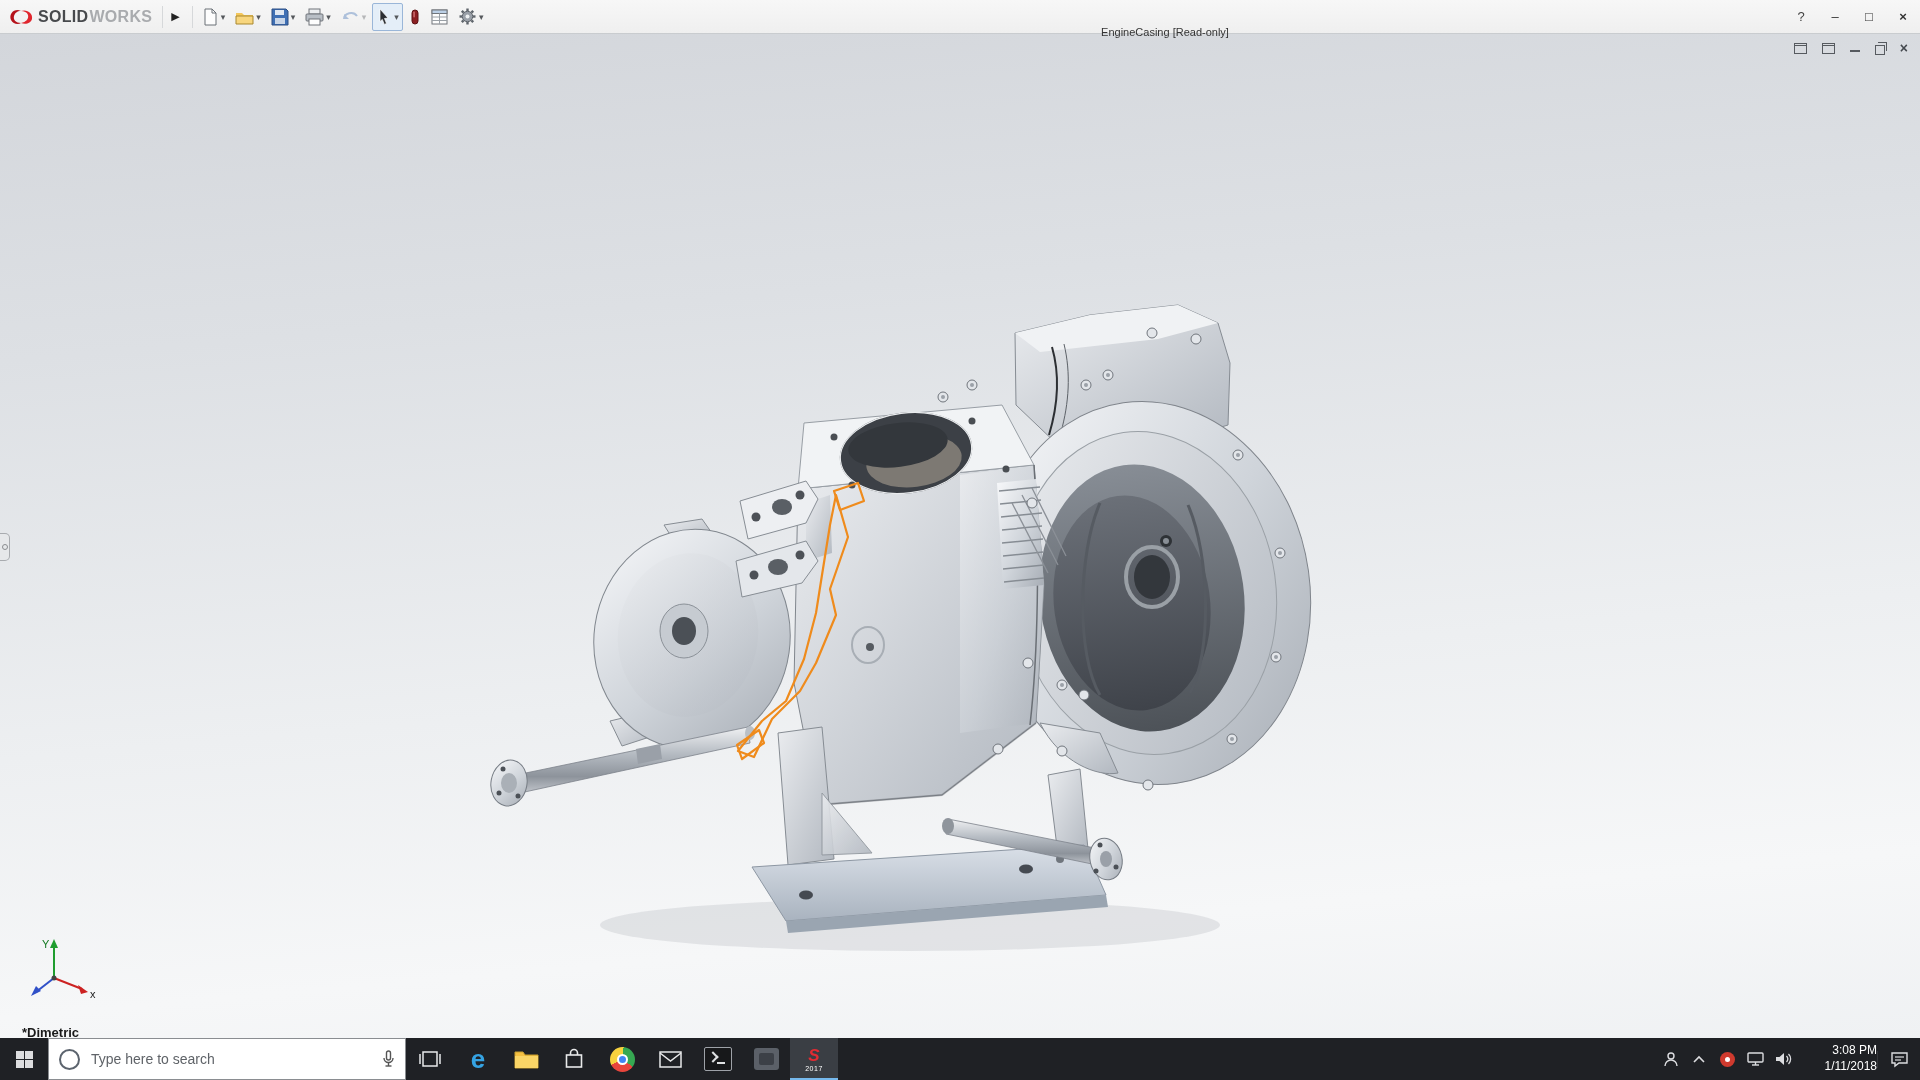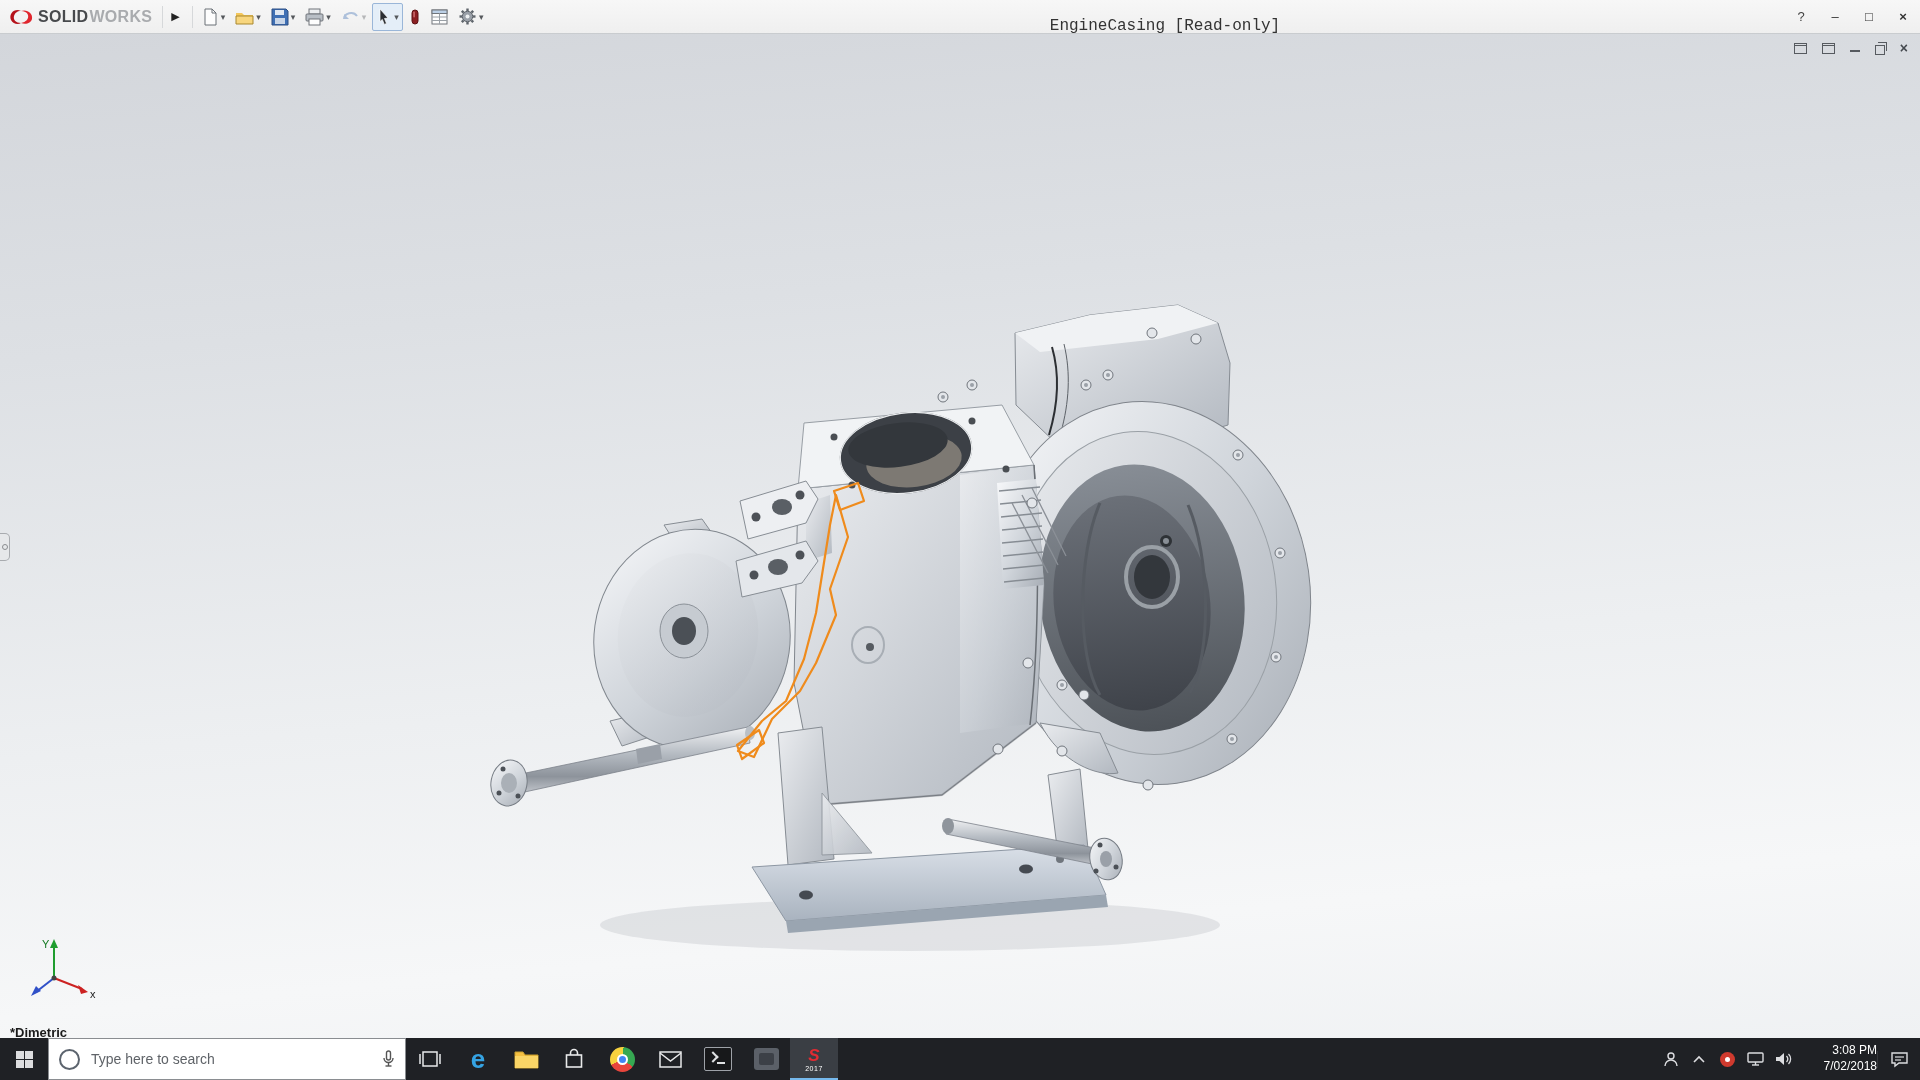--- a/index.html
+++ b/index.html
@@ -22,21 +22,21 @@
   .tb-sep{width:1px;height:22px;background:#d6d8da;margin:0 4px;}
   .toolbar{display:flex;align-items:center;gap:2px;}
   .tool-btn{
     display:flex;align-items:center;height:26px;padding:0 3px;border:1px solid transparent;border-radius:2px;
   }
   .tool-btn .dd{font-size:9px;color:#55585c;margin-left:2px;}
   .tool-btn.active{border:1px solid #9ab6d8;background:#e4eef8;}
   .tool-btn.disabled{opacity:.38;}
   .win-title{
     position:absolute;left:1020px;width:290px;text-align:center;
-    font-size:16px;color:#333;top:17px;font-family:Liberation Mono, monospace;
+    font-size:11px;color:#333;top:26px;
   }
   .title-controls{position:absolute;right:0;top:0;height:33px;display:flex;align-items:center;}
   .title-controls .help{width:34px;text-align:center;font-size:13px;color:#444;}
   .title-controls .tc{width:34px;height:33px;display:flex;align-items:center;justify-content:center;font-size:13px;color:#333;}
   
   .viewport{
     position:absolute;top:33px;left:0;width:1920px;height:1005px;
     background:linear-gradient(175deg,#d3d6db 0%,#dde0e4 28%,#edeff1 62%,#f6f7f8 84%,#eff1f3 100%);
     overflow:hidden;
   }
@@ -49,21 +49,21 @@
   .restore-ico{width:8px;height:8px;border:1px solid #565a5f;position:relative;margin-top:3px;}
   .restore-ico::before{content:"";position:absolute;left:2px;top:-4px;width:8px;height:8px;border-top:1px solid #565a5f;border-right:1px solid #565a5f;}
   .close-ico{font-size:14px;font-weight:700;color:#454a4f;line-height:1;}
   .splitter-tab{
     position:absolute;left:0;top:500px;width:9px;height:26px;
     background:#e6e8ea;border:1px solid #a8abaf;border-left:none;border-radius:0 5px 5px 0;
     display:flex;align-items:center;justify-content:center;
   }
   .splitter-tab::after{content:"";width:4px;height:4px;border:1px solid #8a8d90;border-radius:50%;}
   .triad{position:absolute;left:22px;bottom:32px;}
-  .view-label{position:absolute;left:10px;bottom:-2px;font-size:13px;font-weight:700;color:#1a1a1a;}
+  .view-label{position:absolute;left:22px;bottom:-2px;font-size:13px;font-weight:700;color:#1a1a1a;}
   .model-svg{position:absolute;inset:0;}
   
   .taskbar{
     position:absolute;bottom:0;left:0;width:1920px;height:42px;background:#1f2125;
     display:flex;align-items:stretch;z-index:40;color:#e8e9ea;
   }
   .tb-start{width:48px;display:flex;align-items:center;justify-content:center;}
   .win-logo{width:17px;height:17px;display:grid;grid-template-columns:8px 8px;grid-template-rows:8px 8px;gap:1px;}
   .win-logo div{background:#dcdddf;}
   .tb-search{width:336px;background:#ffffff;display:flex;align-items:center;gap:9px;padding:16px 10px;border:1px solid #8a8d91;}
@@ -494,21 +494,21 @@
       </svg>
     </div>
     <div class="tray-icon">
       <svg width="19" height="16" viewBox="0 0 19 16">
         <path d="M2 6 h3.5 L10 2 v12 L5.5 10 H2 Z" fill="#dcdde0"></path>
         <path d="M12.5 5 a4.5 4.5 0 0 1 0 6 M14.5 3 a7 7 0 0 1 0 10" fill="none" stroke="#dcdde0" stroke-width="1.3"></path>
       </svg>
     </div>
     <div class="tb-clock">
       <div>3:08 PM</div>
-      <div>7/02/2018</div>
+      <div>1/11/2018</div>
     </div>
     <div class="tb-notif">
       <svg width="19" height="17" viewBox="0 0 19 17">
         <path d="M2 2 h15 v10 h-8 l-4 3 v-3 H2 Z" fill="none" stroke="#dcdde0" stroke-width="1.4"></path>
         <line x1="5" y1="6" x2="14" y2="6" stroke="#dcdde0" stroke-width="1.2"></line>
         <line x1="5" y1="9" x2="11" y2="9" stroke="#dcdde0" stroke-width="1.2"></line>
       </svg>
     </div>
   </div>
 </div>

